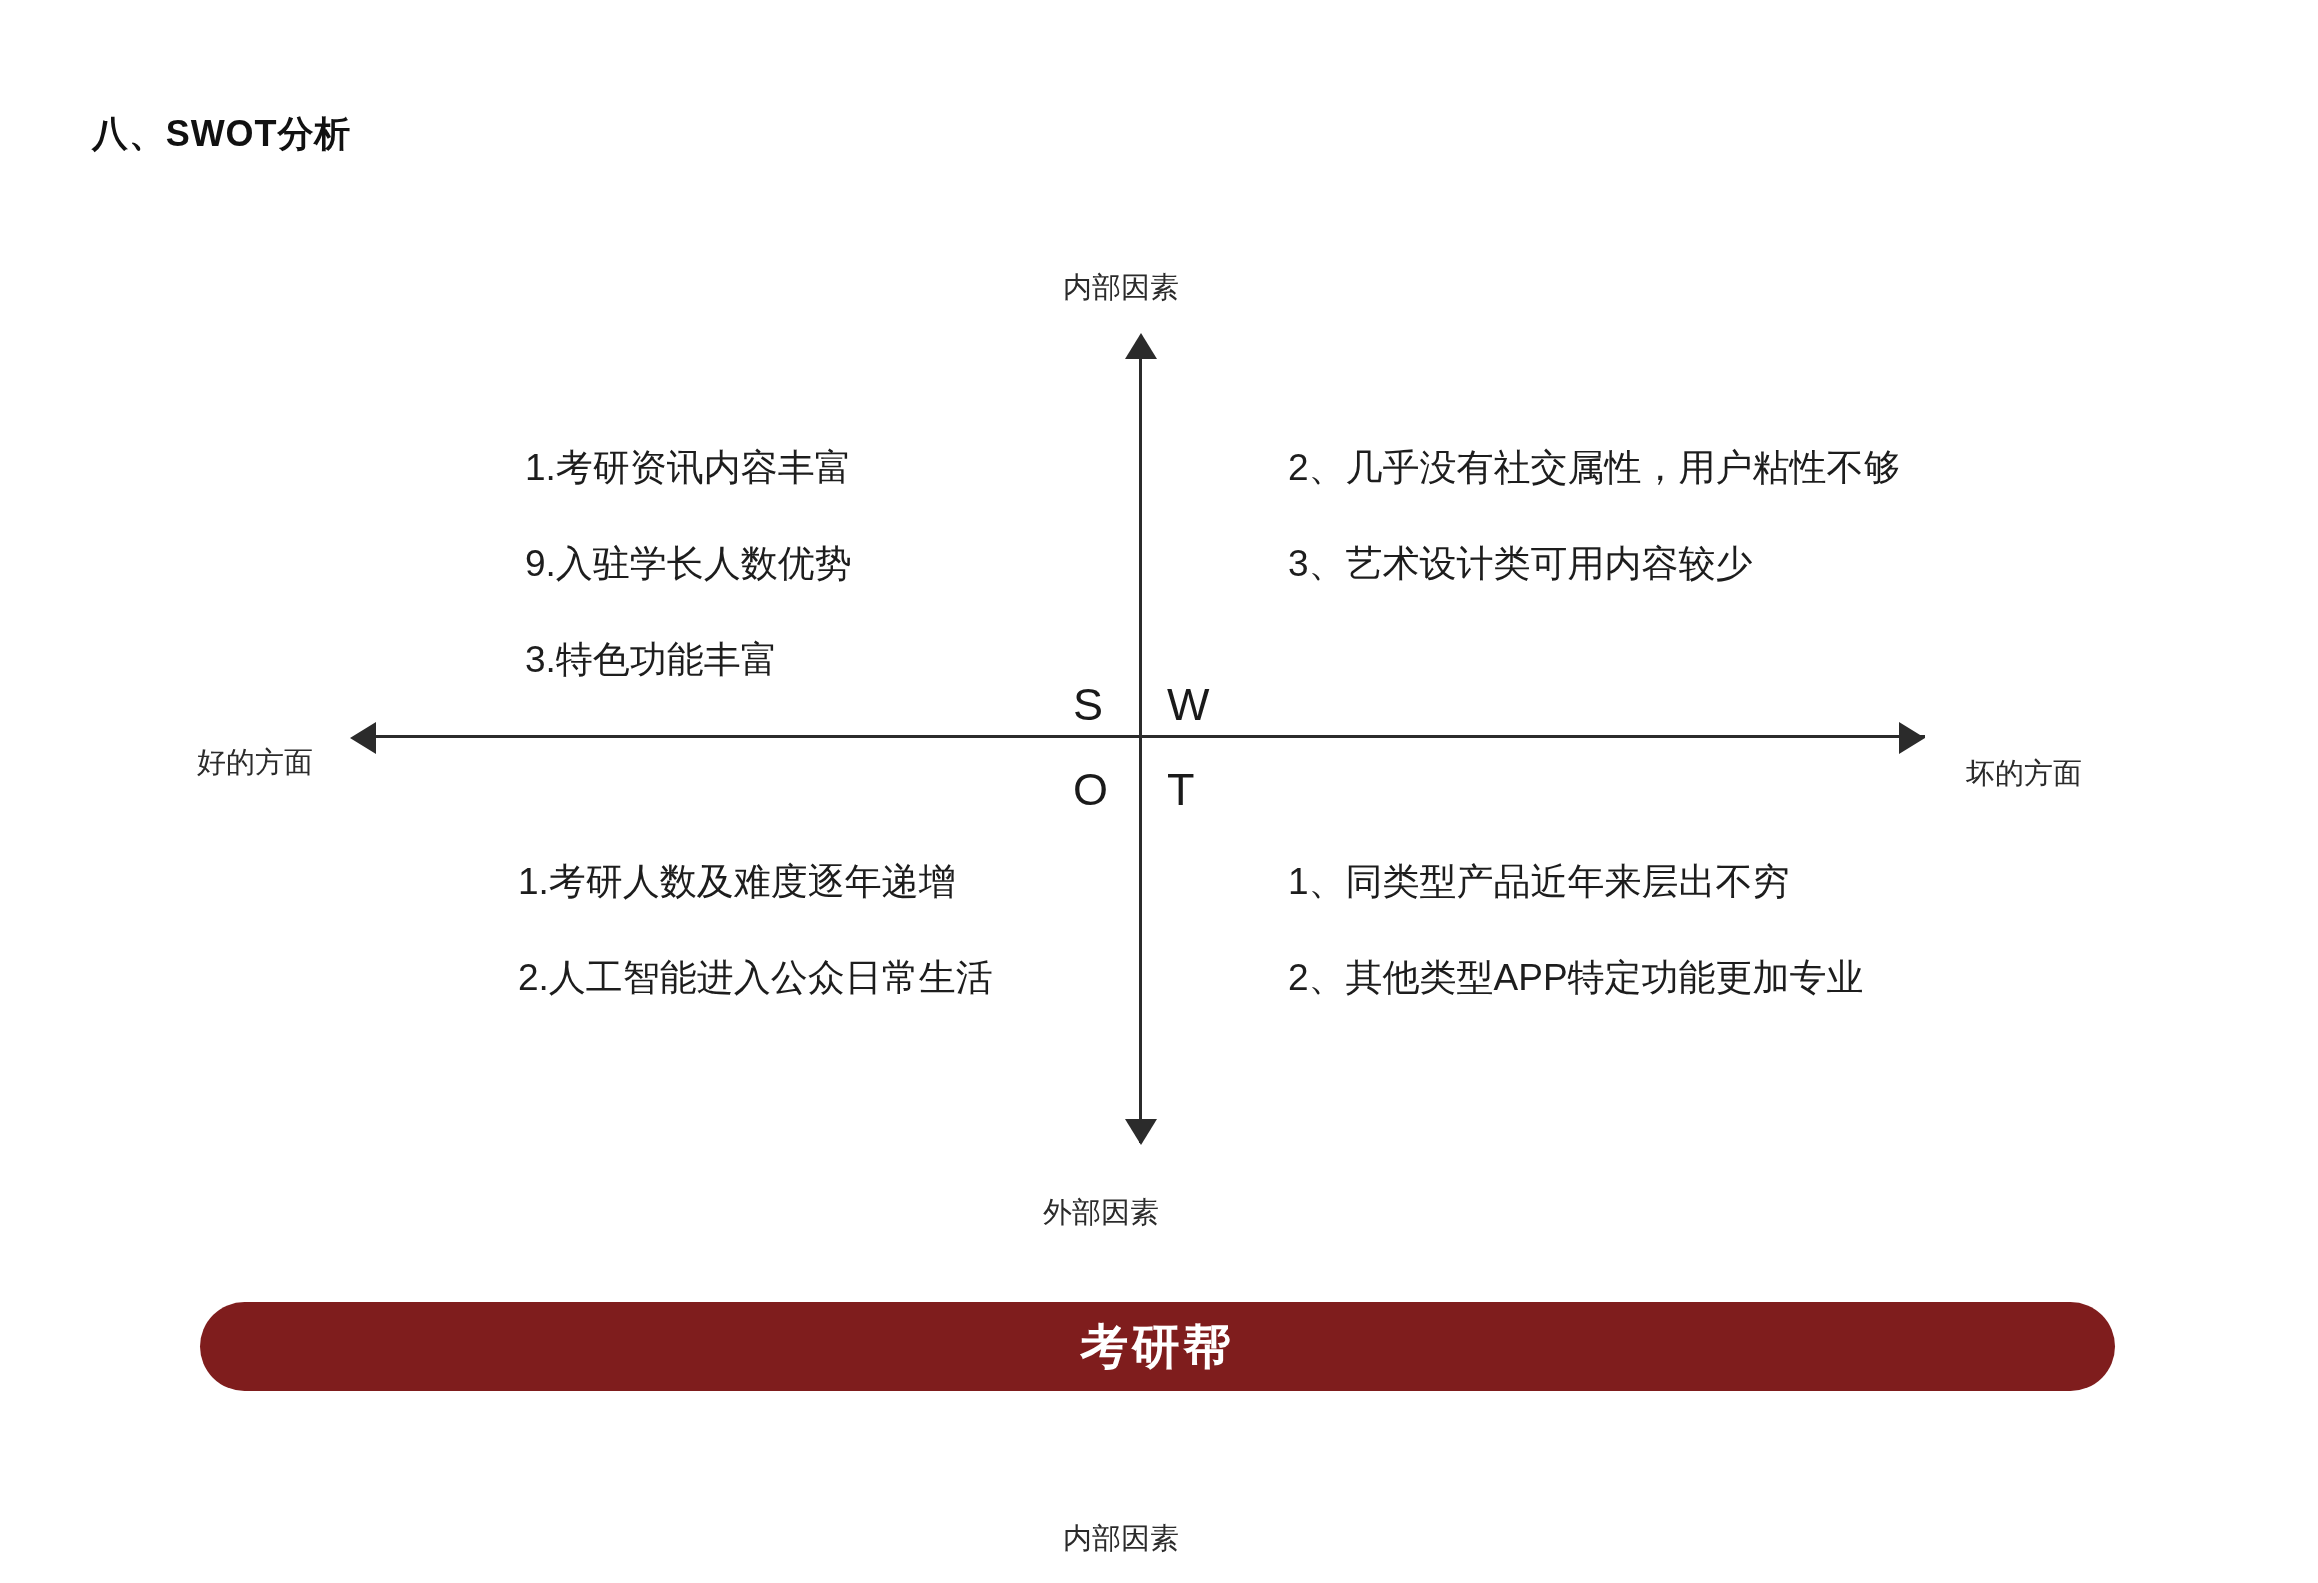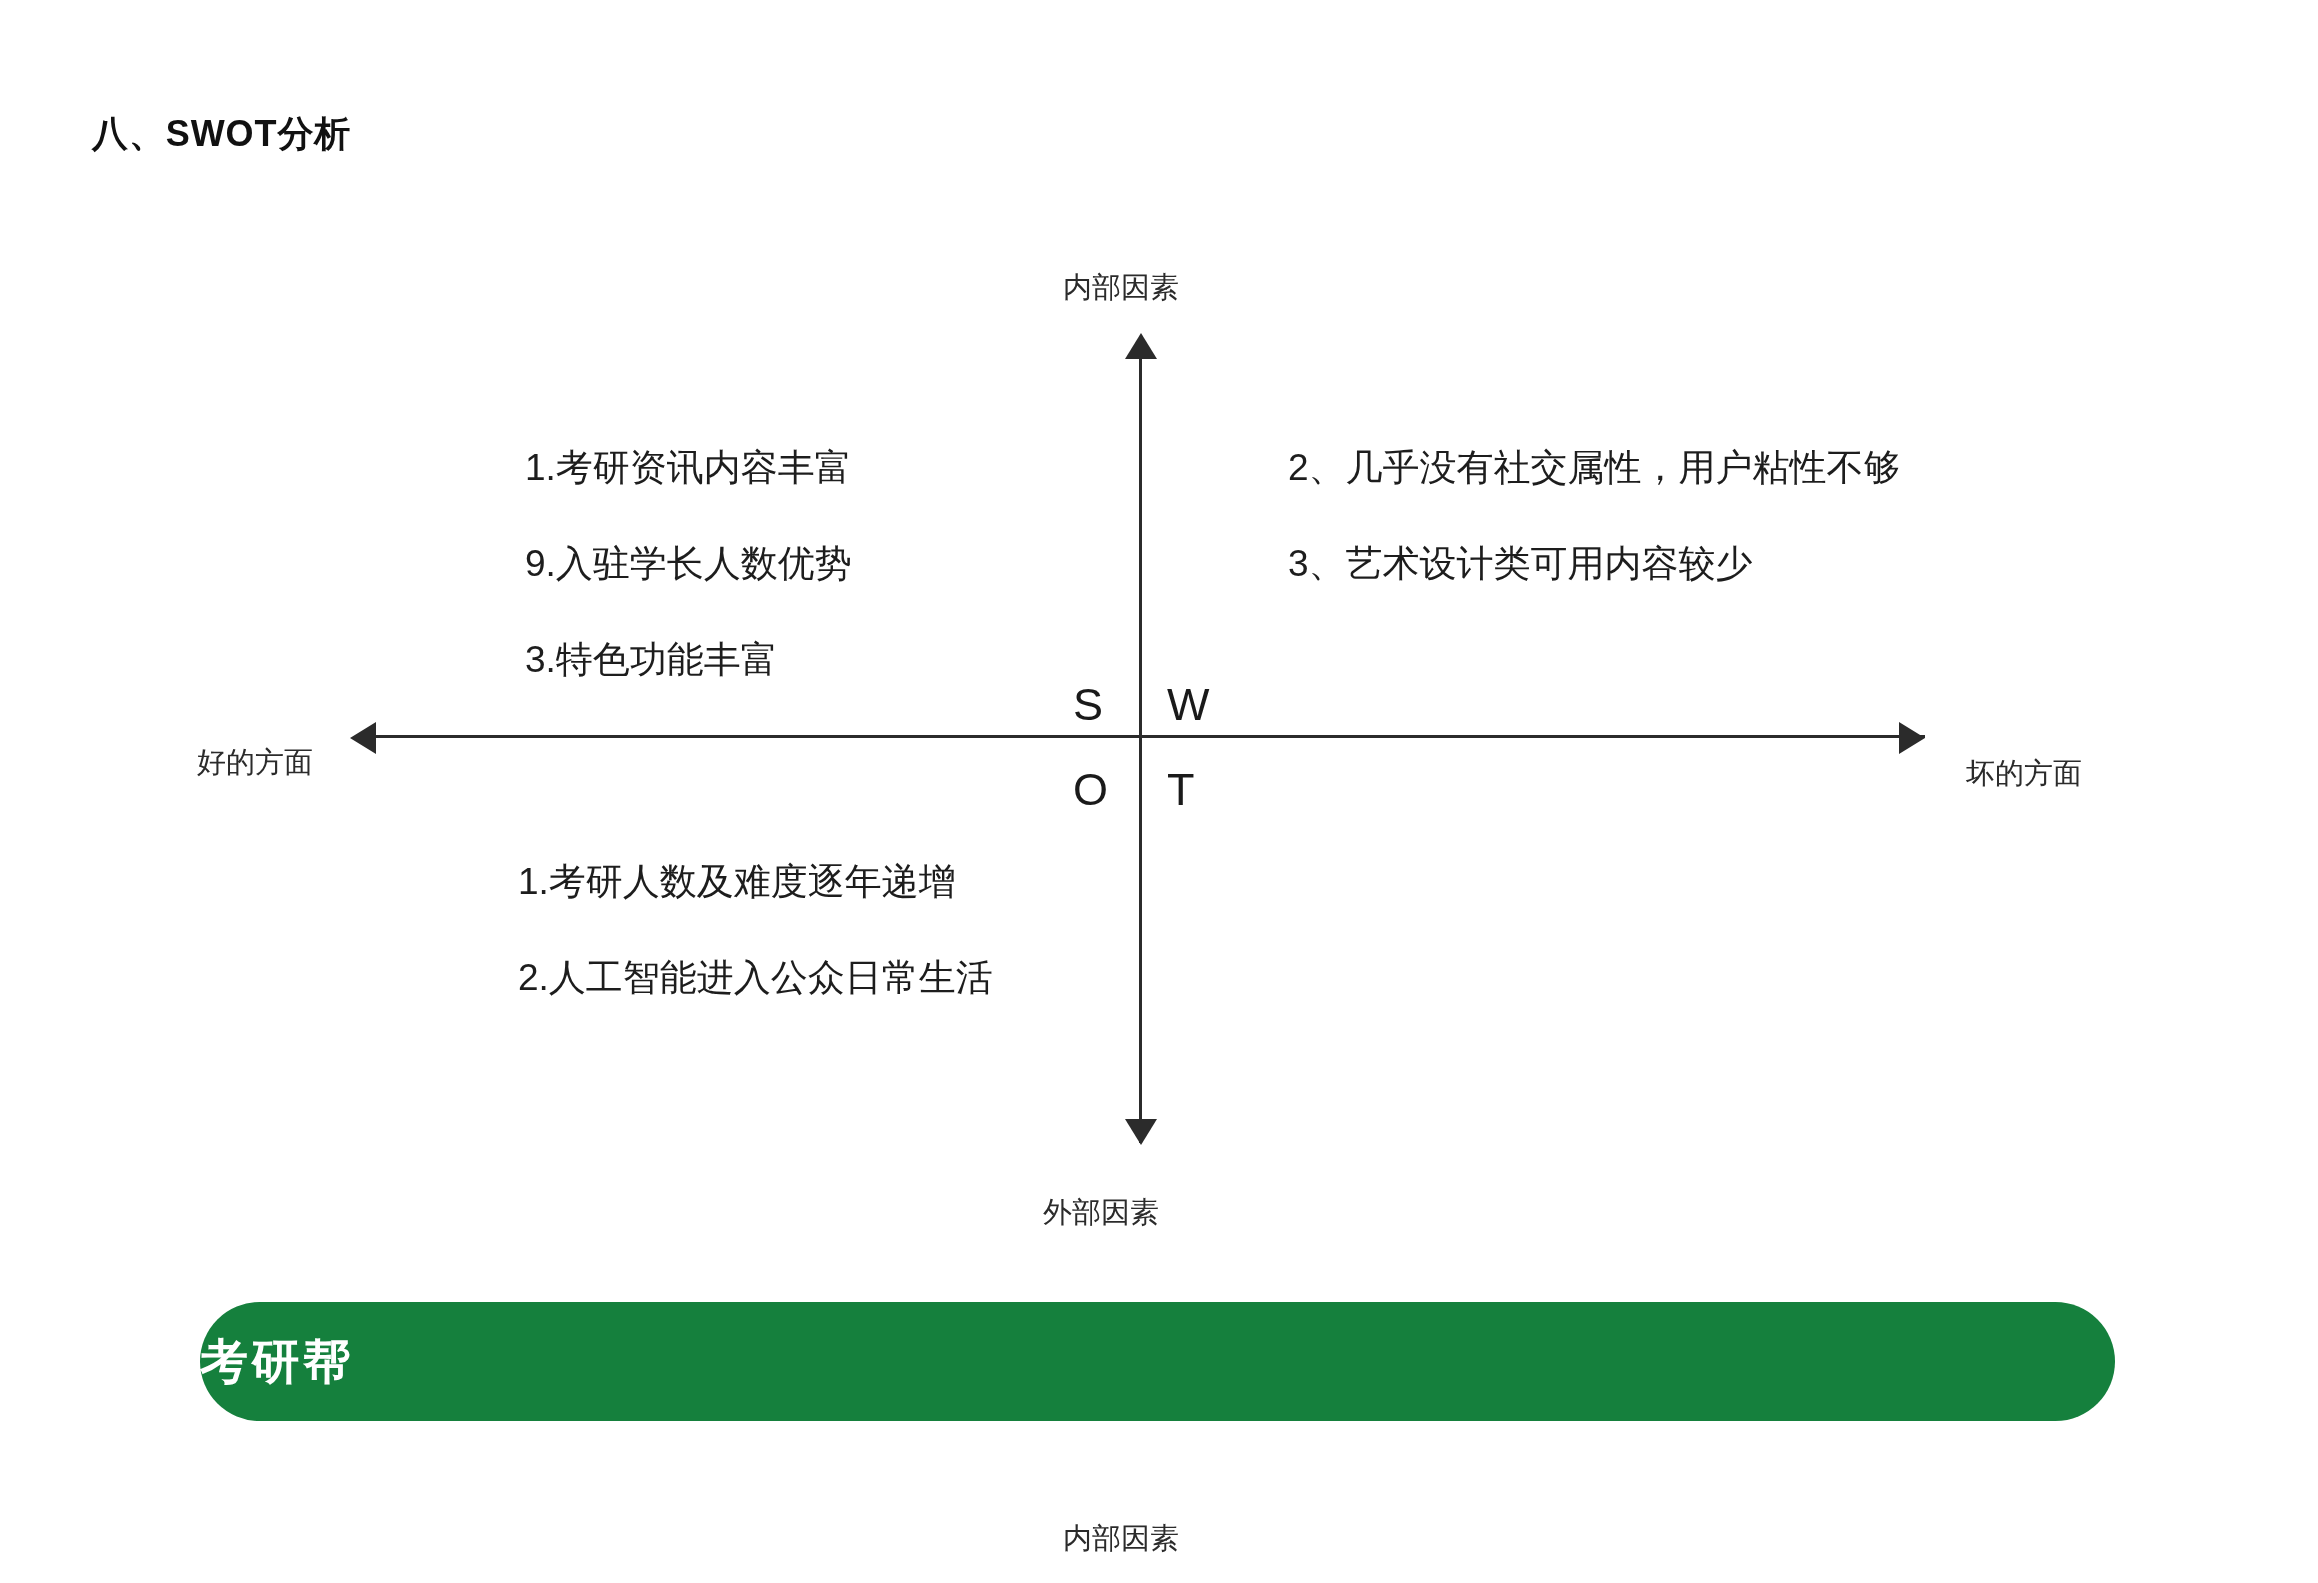--- a/index.html
+++ b/index.html
@@ -140,25 +140,26 @@
   #quadrant-opportunities .quadrant-item { margin-bottom: 59px; }
   #quadrant-threats        { left: 1288px; top: 863px; }
   #quadrant-threats .quadrant-item { margin-bottom: 59px; }
 
   
   #brand-banner {
     position: absolute;
     left: 200px;
     top: 1302px;
     width: 1915px;
-    height: 119px;
+    height: 89px;
     border-radius: 60px;
-    background: #15803d;
+    background: #7f1d1d;
     display: flex;
     align-items: center;
+    justify-content: center;
   }
   #brand-banner-label {
     color: #ffffff;
     font-size: 48px;
     font-weight: bold;
     letter-spacing: 3.5px;
   }
 </style>
 </head>
 <body>
@@ -194,20 +195,24 @@
   <div id="quadrant-weaknesses" class="quadrant">
     <div class="quadrant-item">2、几乎没有社交属性，用户粘性不够</div>
     <div class="quadrant-item">3、艺术设计类可用内容较少</div>
   </div>
 
   <div id="quadrant-opportunities" class="quadrant">
     <div class="quadrant-item">1.考研人数及难度逐年递增</div>
     <div class="quadrant-item">2.人工智能进入公众日常生活</div>
   </div>
 
+  <div id="quadrant-threats" class="quadrant">
+    <div class="quadrant-item">1、同类型产品近年来层出不穷</div>
+    <div class="quadrant-item">2、其他类型APP特定功能更加专业</div>
+  </div>
 
 </div>
 
 <div id="brand-banner">
   <span id="brand-banner-label">考研帮</span>
 </div>
 
 <div id="label-footer">内部因素</div>
 
 

